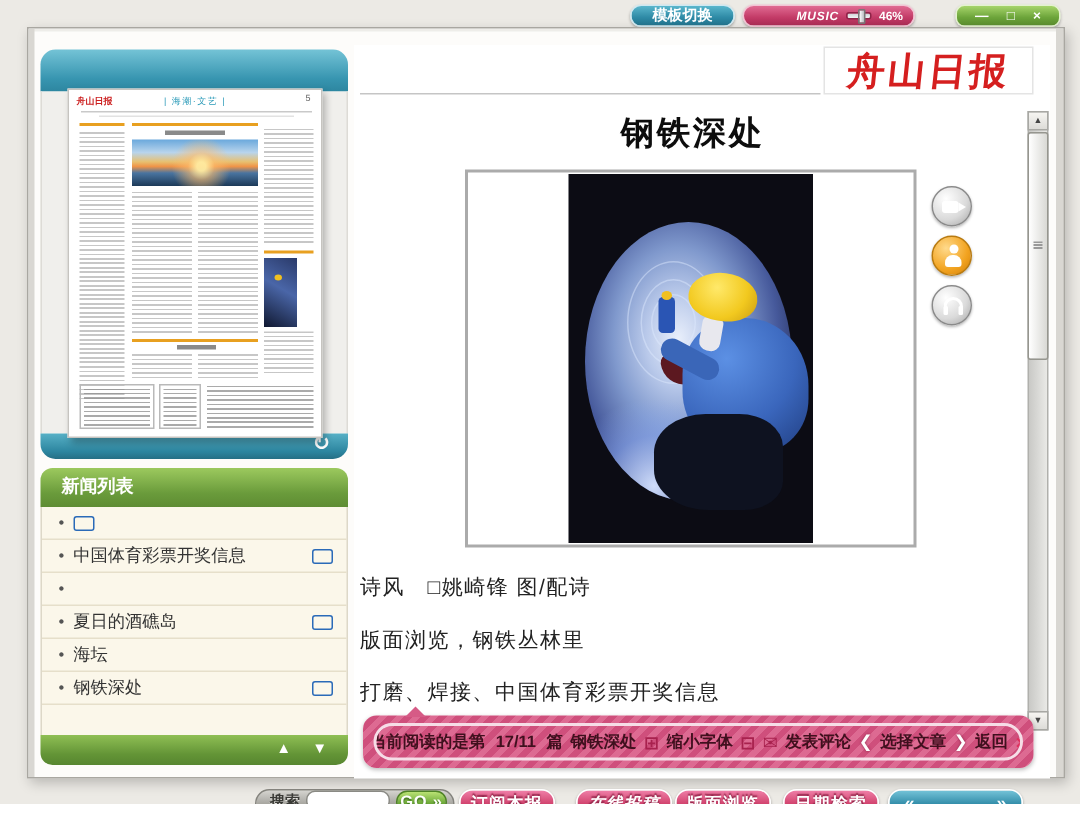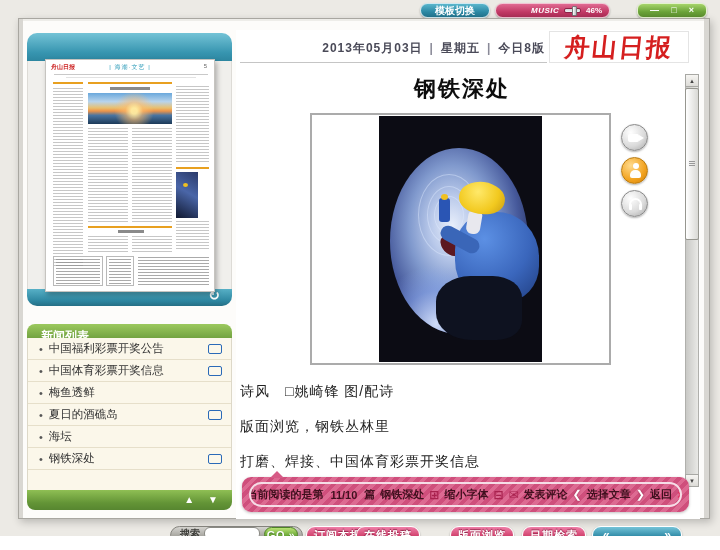--- a/index.html
+++ b/index.html
@@ -55,21 +55,21 @@
   .mp-titlebar { background:#8a8a8a; height:3px; }
   .mp-sunset { left:42px; top:33px; width:84px; height:31px;
     background:radial-gradient(circle at 55% 58%, rgba(255,235,160,.95) 0 6%, rgba(255,190,110,.6) 18%, transparent 40%),
       linear-gradient(180deg,#6aa8dc 0%,#b8d4ec 28%,#e8c070 48%,#ef9448 58%,#4a74a0 72%,#1c3a58 100%); }
   .mp-welder { left:130px; top:112px; width:22px; height:46px;
     background:linear-gradient(210deg,#2a3a6a 0%,#4a66a8 45%,#101830 100%); }
   .mp-welder i { position:absolute; left:7px; top:11px; width:5px; height:4px; border-radius:50%; background:#f0c020; }
   .mp-box { border:1px solid #b9b9b9; }
 
   
-  .list-head { position:absolute; left:27px; top:324px; width:205px; height:26px; border-radius:8px 8px 0 0;
+  .list-head { position:absolute; left:27px; top:312px; width:205px; height:26px; border-radius:8px 8px 0 0;
     background:linear-gradient(180deg,#9cc95e,#6a9b3b 65%,#5e8c33); color:#fff; font-size:12px; font-weight:bold;
     line-height:25px; padding-left:14px; }
   .list-body { position:absolute; left:27px; top:338px; width:205px; height:152px; background:#fbf7ea;
     border-left:1px solid #ddd8c8; border-right:1px solid #ddd8c8; }
   .nrow { height:22px; display:flex; align-items:center; padding:0 9px 0 11px; border-bottom:1px solid #e6dfca; cursor:pointer; }
   .nrow .bullet { color:#555; font-size:11px; margin-right:6px; }
   .nrow .lbl { flex:1; font-size:11.5px; color:#333; white-space:nowrap; overflow:hidden; }
   .img-ico { width:14px; height:10px; border-radius:2px; border:1px solid #2a6ab8;
     background:linear-gradient(180deg,#e4f2ff 0%,#a6ceف 40%,#9ccaf2 44%,#3a86d8 46%,#2a66b0 100%); }
   .list-foot { position:absolute; left:27px; top:490px; width:205px; height:20px; border-radius:0 0 8px 8px;
@@ -167,21 +167,21 @@
   .search-label { font-size:10px; font-weight:bold; color:#3a3a36; text-shadow:0 1px 0 #e8e7e3; }
   .search-input { width:56px; height:13px; border:1px solid #8a8a84; border-radius:6px; font-size:9px; padding:0 4px; outline:none; }
   .go-btn { width:34px; height:15px; border-radius:8px; background:linear-gradient(180deg,#b9e274,#69a636 60%,#588e2c);
     border:1px solid #4e8226; color:#fff; font-size:11px; font-weight:bold; display:flex; align-items:center;
     justify-content:center; letter-spacing:.5px; cursor:pointer; text-shadow:0 1px 1px #3a6a20; }
   .pink-btn { position:absolute; top:526px; width:64px; height:18px; border-radius:9px;
     background:linear-gradient(180deg,#ef7fa8,#d2446f 55%,#bf3560); border:1px solid #fff;
     box-shadow:0 1px 2px rgba(0,0,0,.35); color:#fff; font-size:11px; font-weight:bold;
     display:flex; align-items:center; justify-content:center; letter-spacing:1px; cursor:pointer;
     text-shadow:0 -1px 1px #8e2246; }
-  .pb1 { left:306px; } .pb2 { left:356px; } .pb3 { left:450px; } .pb4 { left:522px; }
+  .pb1 { left:306px; } .pb2 { left:384px;font-style:italic; } .pb3 { left:450px; } .pb4 { left:522px; }
   .pager { position:absolute; left:592px; top:526px; width:90px; height:18px; border-radius:9px;
     background:linear-gradient(180deg,#74c3d8,#2f8aa6 60%,#27758f); border:1px solid #fff;
     box-shadow:0 1px 2px rgba(0,0,0,.35); display:flex; align-items:center; justify-content:space-between;
     padding:0 10px; color:#fff; font-size:12px; font-weight:bold; }
   .pager span { cursor:pointer; line-height:16px; }
 </style>
 </head>
 <body>
 
 <div class="stage">
@@ -237,31 +237,29 @@
     <span class="mp mp-box" style="left:60px;top:196px;width:28px;height:30px;">
         <span class="mp tcol dark" style="left:2px;top:2px;width:22px;height:25px;"></span>
       </span>
     <span class="mp tcol dark" style="left:92px;top:197px;width:71px;height:29px;"></span>
   </div>
 
   <div class="list-head">新闻列表</div>
   <div class="list-body">
     <div class="nrow">
       <span class="bullet">•</span>
-      <span class="lbl">中国福利彩票开奖公告</span>
       <span class="img-ico"></span>
     </div>
     <div class="nrow">
       <span class="bullet">•</span>
       <span class="lbl">中国体育彩票开奖信息</span>
       <span class="img-ico"></span>
     </div>
     <div class="nrow">
       <span class="bullet">•</span>
-      <span class="lbl">梅鱼透鲜</span>
     </div>
     <div class="nrow">
       <span class="bullet">•</span>
       <span class="lbl">夏日的酒礁岛</span>
       <span class="img-ico"></span>
     </div>
     <div class="nrow">
       <span class="bullet">•</span>
       <span class="lbl">海坛</span>
     </div>
@@ -270,23 +268,20 @@
       <span class="lbl">钢铁深处</span>
       <span class="img-ico"></span>
     </div>
   </div>
   <div class="list-foot">
     <span>▲</span>
     <span>▼</span>
   </div>
 
   <div class="main-bg"></div>
-  <div class="date-row">
-    <span>2013年05月03日</span><span class="sep">|</span><span>星期五</span><span class="sep">|</span><span>今日8版</span>
-  </div>
   <div class="header-rule"></div>
   <div class="logo-box">
     <span class="logo-text">舟山日报</span>
   </div>
 
   <div class="article-title">钢铁深处</div>
 
   <div class="photo-frame">
     <div class="photo">
       <div class="ph porthole">
@@ -323,21 +318,21 @@
   <div class="sb-btn sb-down">▼</div>
 
   <div class="byline">诗风　□姚崎锋 图/配诗</div>
   <div class="pline l1">版面浏览，钢铁丛林里</div>
   <div class="pline l2">打磨、焊接、中国体育彩票开奖信息</div>
 
   <div class="read-bar">
     <div class="read-pointer"></div>
     <div class="read-inner">
       <span>当前阅读的是第</span>
-      <span class="pos">11/10</span>
+      <span class="pos">17/11</span>
       <span>篇</span>
       <span class="rlink">钢铁深处</span>
       <span class="ric sq">⊞</span>
       <span class="rlink">缩小字体</span>
       <span class="ric sq">⊟</span>
       <span class="ric env">✉</span>
       <span class="rlink">发表评论</span>
       <span class="ric ang">❮</span>
       <span class="rlink">选择文章</span>
       <span class="ric ang">❯</span>

